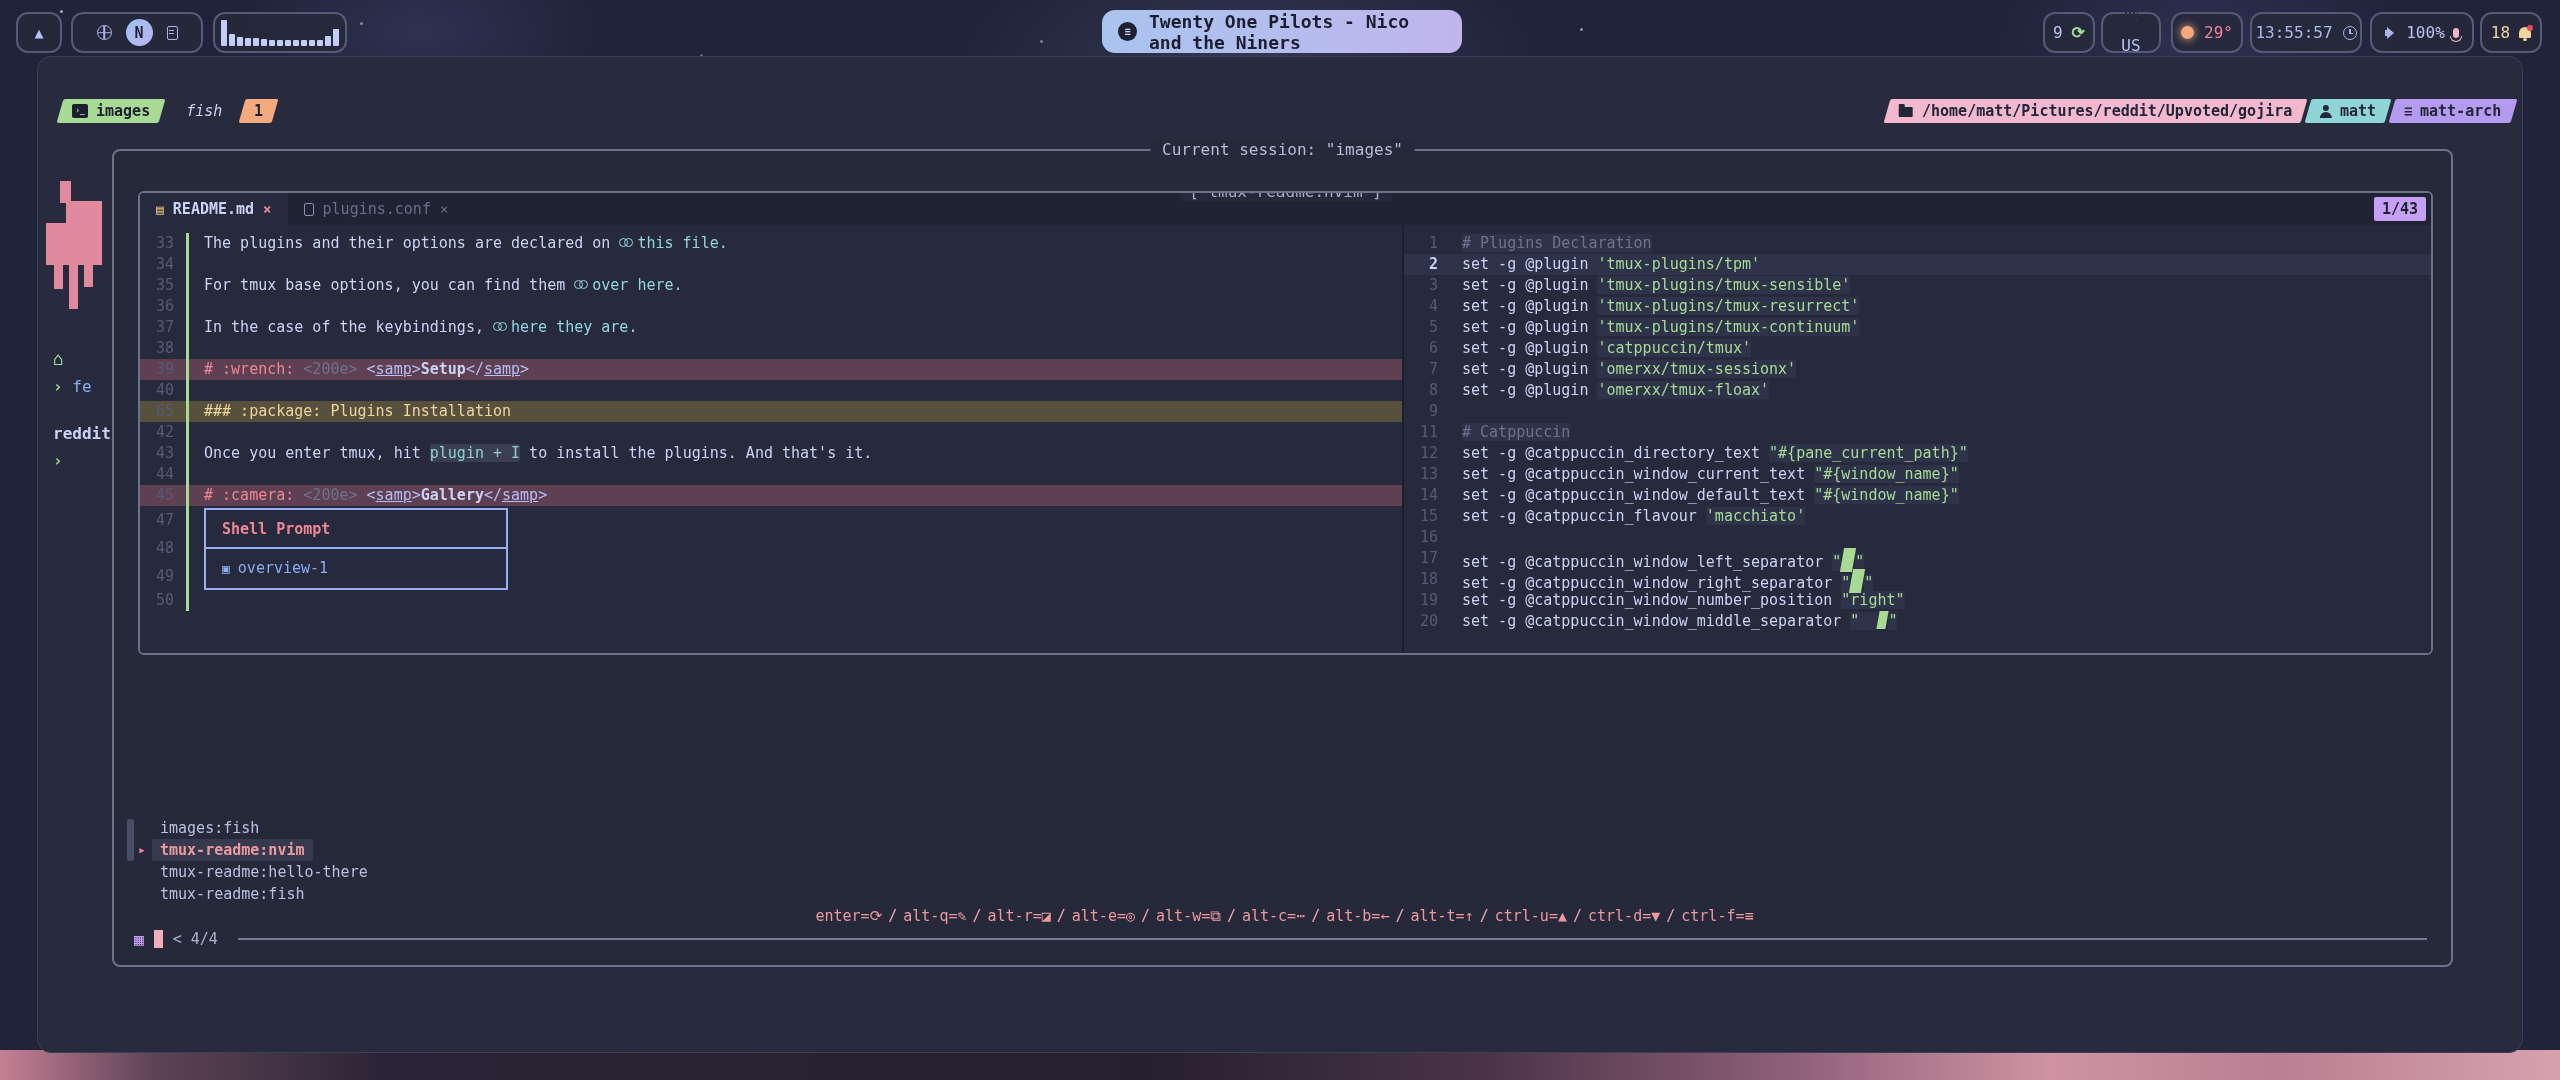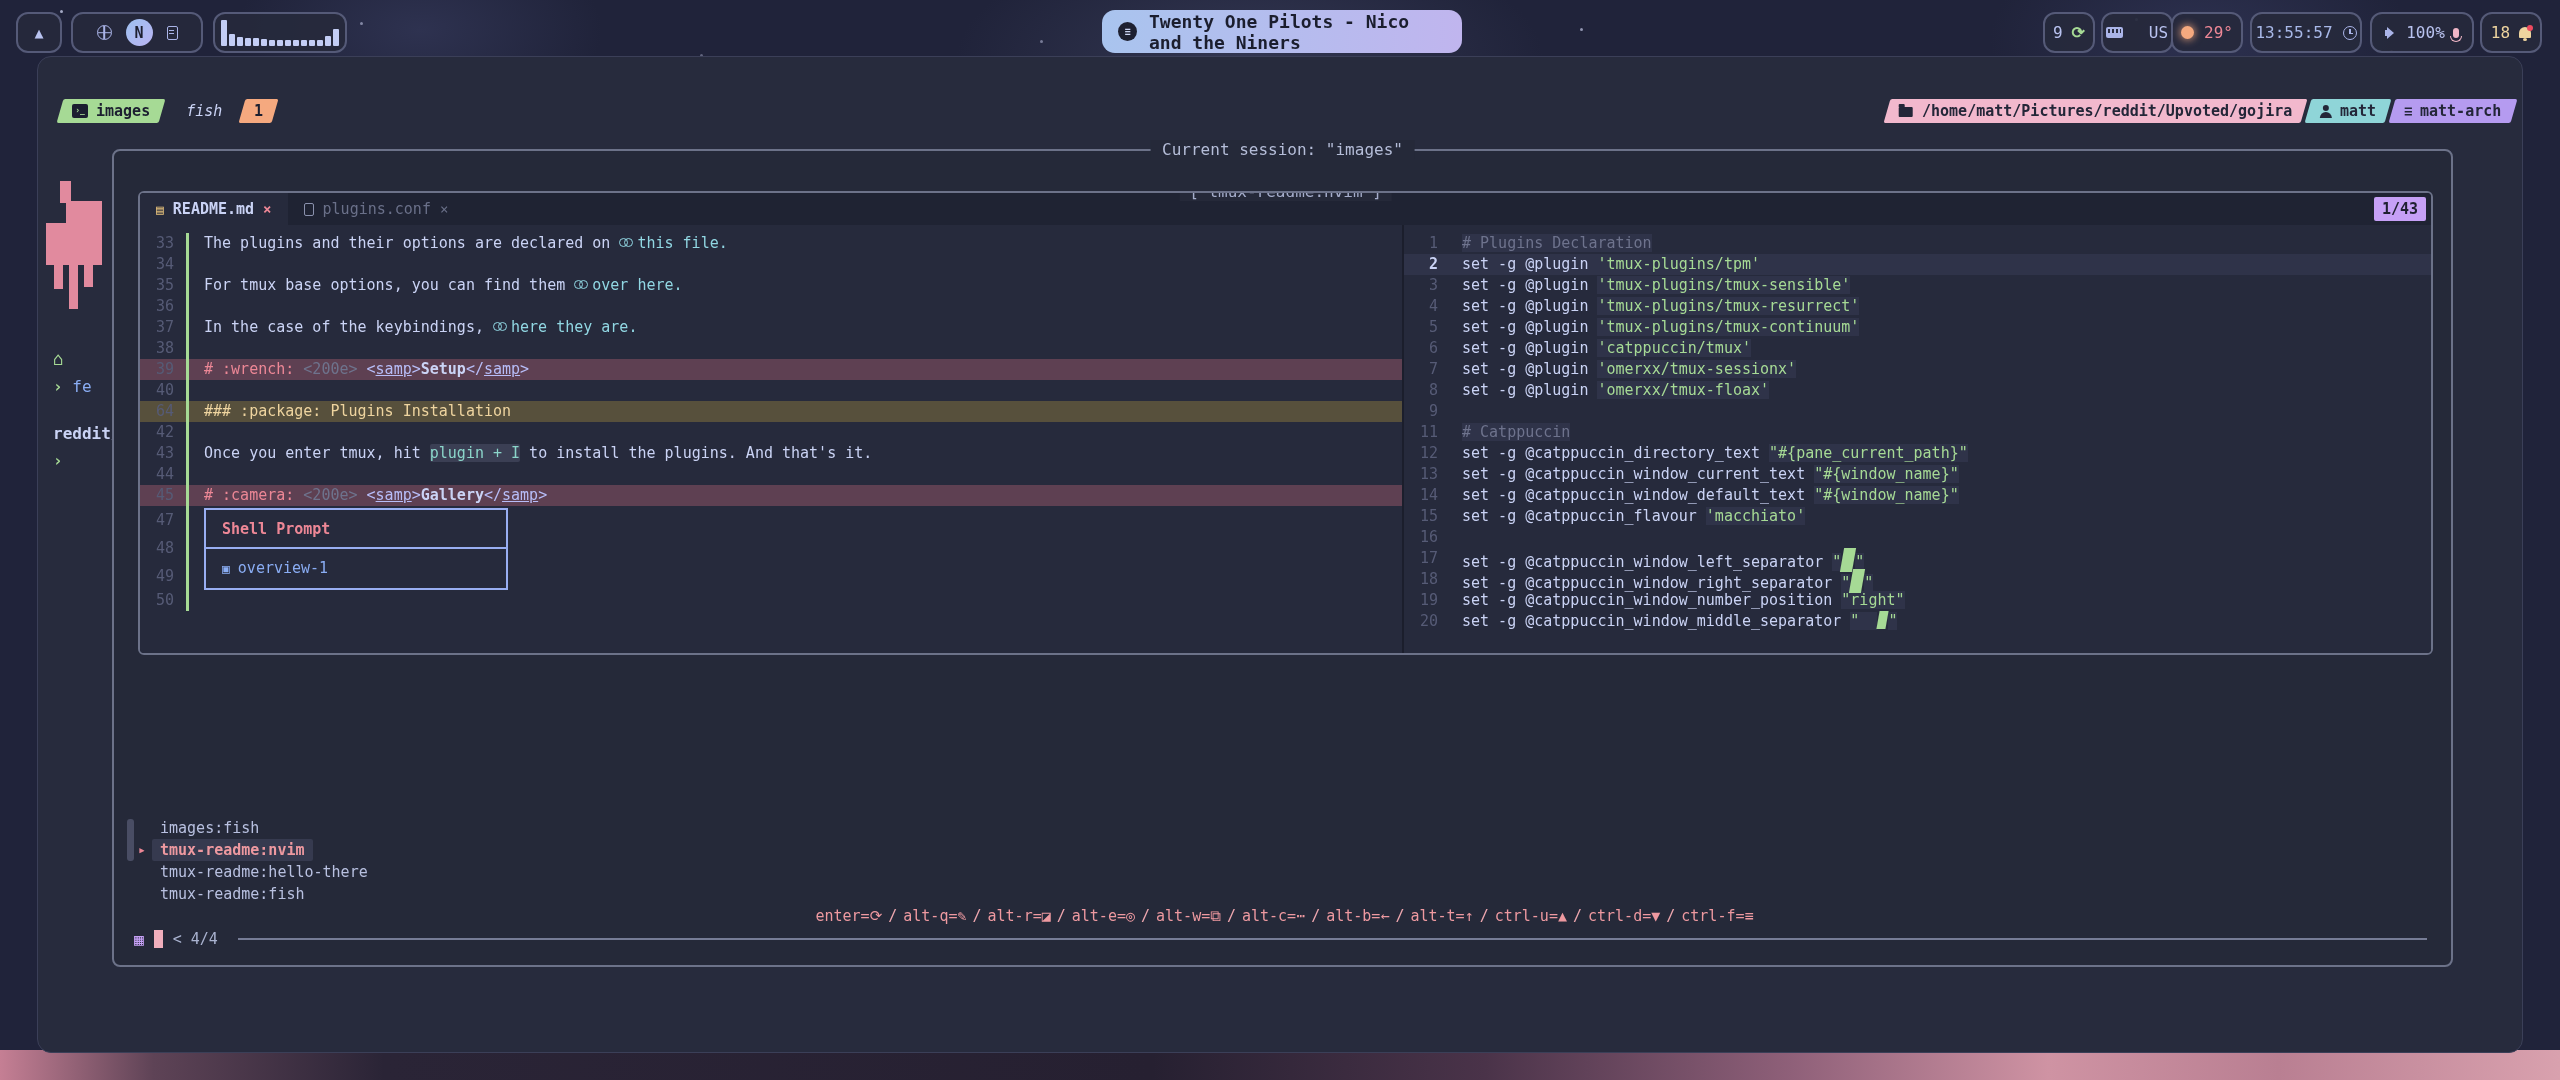--- a/index.html
+++ b/index.html
@@ -41,21 +41,21 @@
   .spark-bar { width:6px; background:#c3cdf5; border-radius:1px; }
 
   .music { position:absolute; left:1102px; top:10px; width:360px; height:43px; border-radius:13px;
     background:linear-gradient(90deg,#a9c4ee,#c0b5ee); display:flex; align-items:center; gap:12px;
     padding:0 16px; color:#1b1e2e; font-size:18px; font-weight:bold; }
   .ic-spotify { width:19px; height:19px; border-radius:50%; background:#1e2030; color:#cdd6f4;
     display:flex; align-items:center; justify-content:center; font-size:10px; font-weight:bold; flex:none; }
 
   .tb-updates { left:2043px; width:52px; gap:9px; }
   .txt-green { color:#a6da95; font-weight:bold; }
-  .tb-kbd { left:2101px; width:72px; gap:26px; }
+  .tb-kbd { left:2101px; width:60px; gap:26px;flex-direction:column; }
   .ic-kbd { width:17px; height:11px; border-radius:2px; background:#aab4e8; position:relative; }
   .ic-kbd::before { content:""; position:absolute; left:2px; right:2px; top:2px; height:4px;
     background:repeating-linear-gradient(90deg,#2a2d40 0 2px,transparent 2px 4px); }
   .tb-weather { left:2171px; width:72px; gap:10px; }
   .ic-sun { width:13px; height:13px; border-radius:50%; background:#f5a97f; box-shadow:0 0 7px 2px rgba(245,169,127,.6); }
   .txt-red { color:#ed8796; }
   .tb-clock { left:2250px; width:112px; gap:10px; color:#a8b8e8; }
   .ic-clock { display:inline-block; width:14px; height:14px; border:1.8px solid #aab4e8; border-radius:50%; position:relative; }
   .ic-clock::before { content:""; position:absolute; left:48%; top:2px; width:1.6px; height:5px; background:#aab4e8; }
   .ic-clock::after { content:""; position:absolute; left:48%; top:6px; width:4px; height:1.6px; background:#aab4e8; }
@@ -264,21 +264,21 @@
       <div class="buffers">
         <div class="pane-left" id="left-pane">
             <div class="crow"><span class="ln">33</span><span class="git"></span><span><span class="tk-t">The plugins and their options are declared on </span><span class="ic-chain"></span><span class="tk-lk">this file.</span></span></div>
             <div class="crow"><span class="ln">34</span><span class="git"></span><span></span></div>
             <div class="crow"><span class="ln">35</span><span class="git"></span><span><span class="tk-t">For tmux base options, you can find them </span><span class="ic-chain"></span><span class="tk-lk">over here.</span></span></div>
             <div class="crow"><span class="ln">36</span><span class="git"></span><span></span></div>
             <div class="crow"><span class="ln">37</span><span class="git"></span><span><span class="tk-t">In the case of the keybindings, </span><span class="ic-chain"></span><span class="tk-lk">here they are.</span></span></div>
             <div class="crow"><span class="ln">38</span><span class="git"></span><span></span></div>
             <div class="crow bg-h1"><span class="ln">39</span><span class="git"></span><span><span class="tk-rd"># :wrench: </span><span class="tk-gy">&lt;200e&gt; </span><span class="tk-tag">&lt;</span><span class="tk-tagu">samp</span><span class="tk-tag">&gt;</span><span class="tk-wh">Setup</span><span class="tk-tag">&lt;/</span><span class="tk-tagu">samp</span><span class="tk-tag">&gt;</span></span></div>
             <div class="crow"><span class="ln">40</span><span class="git"></span><span></span></div>
-            <div class="crow bg-h3"><span class="ln">64</span><span class="git"></span><span><span class="tk-yl">### :package: Plugins Installation</span></span></div>
+            <div class="crow bg-h3"><span class="ln">65</span><span class="git"></span><span><span class="tk-yl">### :package: Plugins Installation</span></span></div>
             <div class="crow"><span class="ln">42</span><span class="git"></span><span></span></div>
             <div class="crow"><span class="ln">43</span><span class="git"></span><span><span class="tk-t">Once you enter tmux, hit </span><span class="tk-cd">plugin + I</span><span class="tk-t"> to install the plugins. And that's it.</span></span></div>
             <div class="crow"><span class="ln">44</span><span class="git"></span><span></span></div>
             <div class="crow bg-h1"><span class="ln">45</span><span class="git"></span><span><span class="tk-rd"># :camera: </span><span class="tk-gy">&lt;200e&gt; </span><span class="tk-tag">&lt;</span><span class="tk-tagu">samp</span><span class="tk-tag">&gt;</span><span class="tk-wh">Gallery</span><span class="tk-tag">&lt;/</span><span class="tk-tagu">samp</span><span class="tk-tag">&gt;</span></span></div>
             <div class="trow">
               <div class="tnum">
                 <span>47</span>
                 <span>48</span>
                 <span>49</span>
               </div>

